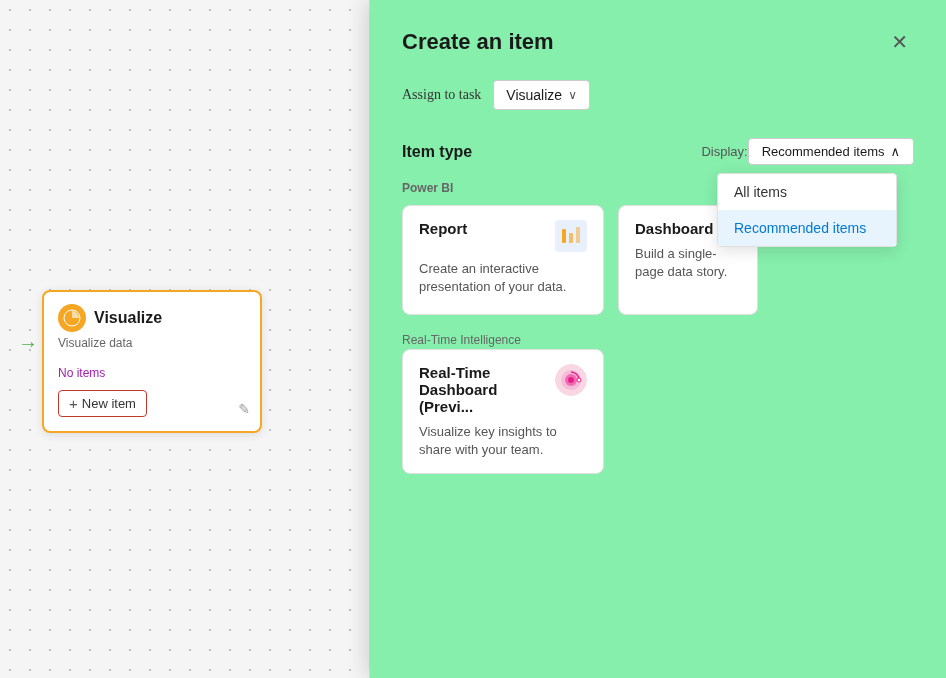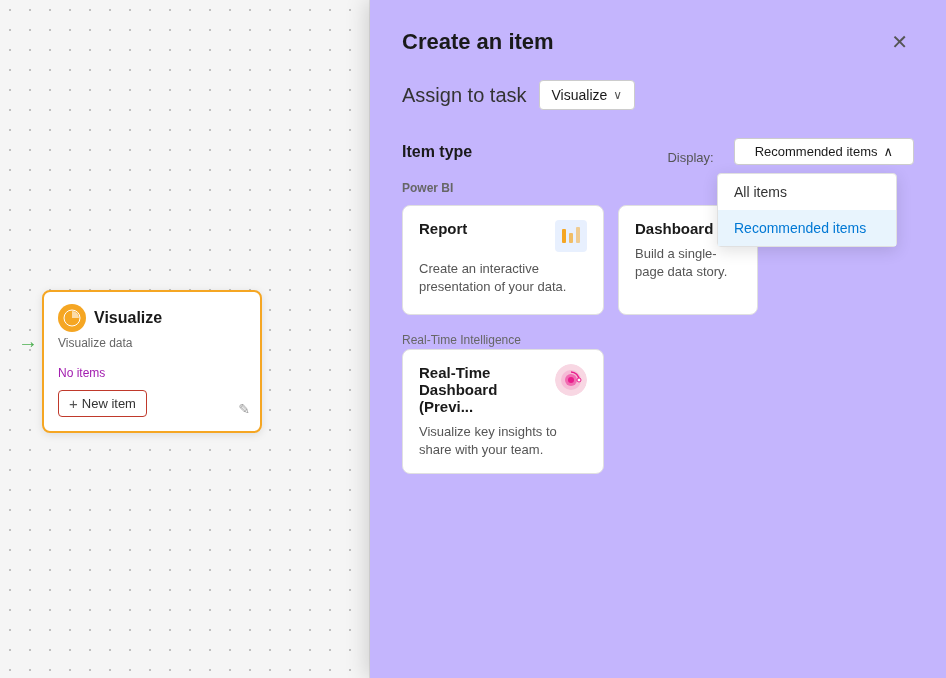--- a/index.html
+++ b/index.html
@@ -119,21 +119,21 @@
       font-weight: bold;
     }
 
     
     .modal-panel {
       position: absolute;
       top: 0;
       left: 370px;
       width: 576px;
       height: 678px;
-      background: #c4b5fd;
+      background: #86efac;
       box-shadow: -4px 0 20px rgba(0,0,0,0.15);
       padding: 28px 32px;
       overflow: hidden;
     }
 
     .modal-header {
       display: flex;
       justify-content: space-between;
       align-items: center;
       margin-bottom: 24px;
@@ -155,22 +155,23 @@
     }
 
     .assign-row {
       display: flex;
       align-items: center;
       gap: 12px;
       margin-bottom: 28px;
     }
 
     .assign-label {
-      font-size: 20px;
+      font-size: 14px;
       color: #333;
+      font-family: Liberation Serif, serif;
     }
 
     .assign-dropdown {
       display: flex;
       align-items: center;
       gap: 6px;
       border: 1px solid #ccc;
       border-radius: 4px;
       padding: 6px 12px;
       cursor: pointer;
@@ -193,36 +194,36 @@
     }
 
     .section-title {
       font-size: 16px;
       font-weight: 700;
       color: #1a1a1a;
     }
 
     .display-row {
       display: flex;
-      align-items: flex-end;
-      gap: 20px;
+      align-items: center;
+      gap: 0;
     }
 
     .display-label {
       font-size: 13px;
       color: #555;
     }
 
     .display-dropdown {
       display: flex;
       align-items: center;
       gap: 6px;
       border: 1px solid #ccc;
       border-radius: 4px;
-      padding: 5px 20px;
+      padding: 5px 13px;
       cursor: pointer;
       font-size: 13px;
       color: #1a1a1a;
       background: #fff;
       position: relative;
     }
 
     
     .dropdown-menu {
       position: absolute;

